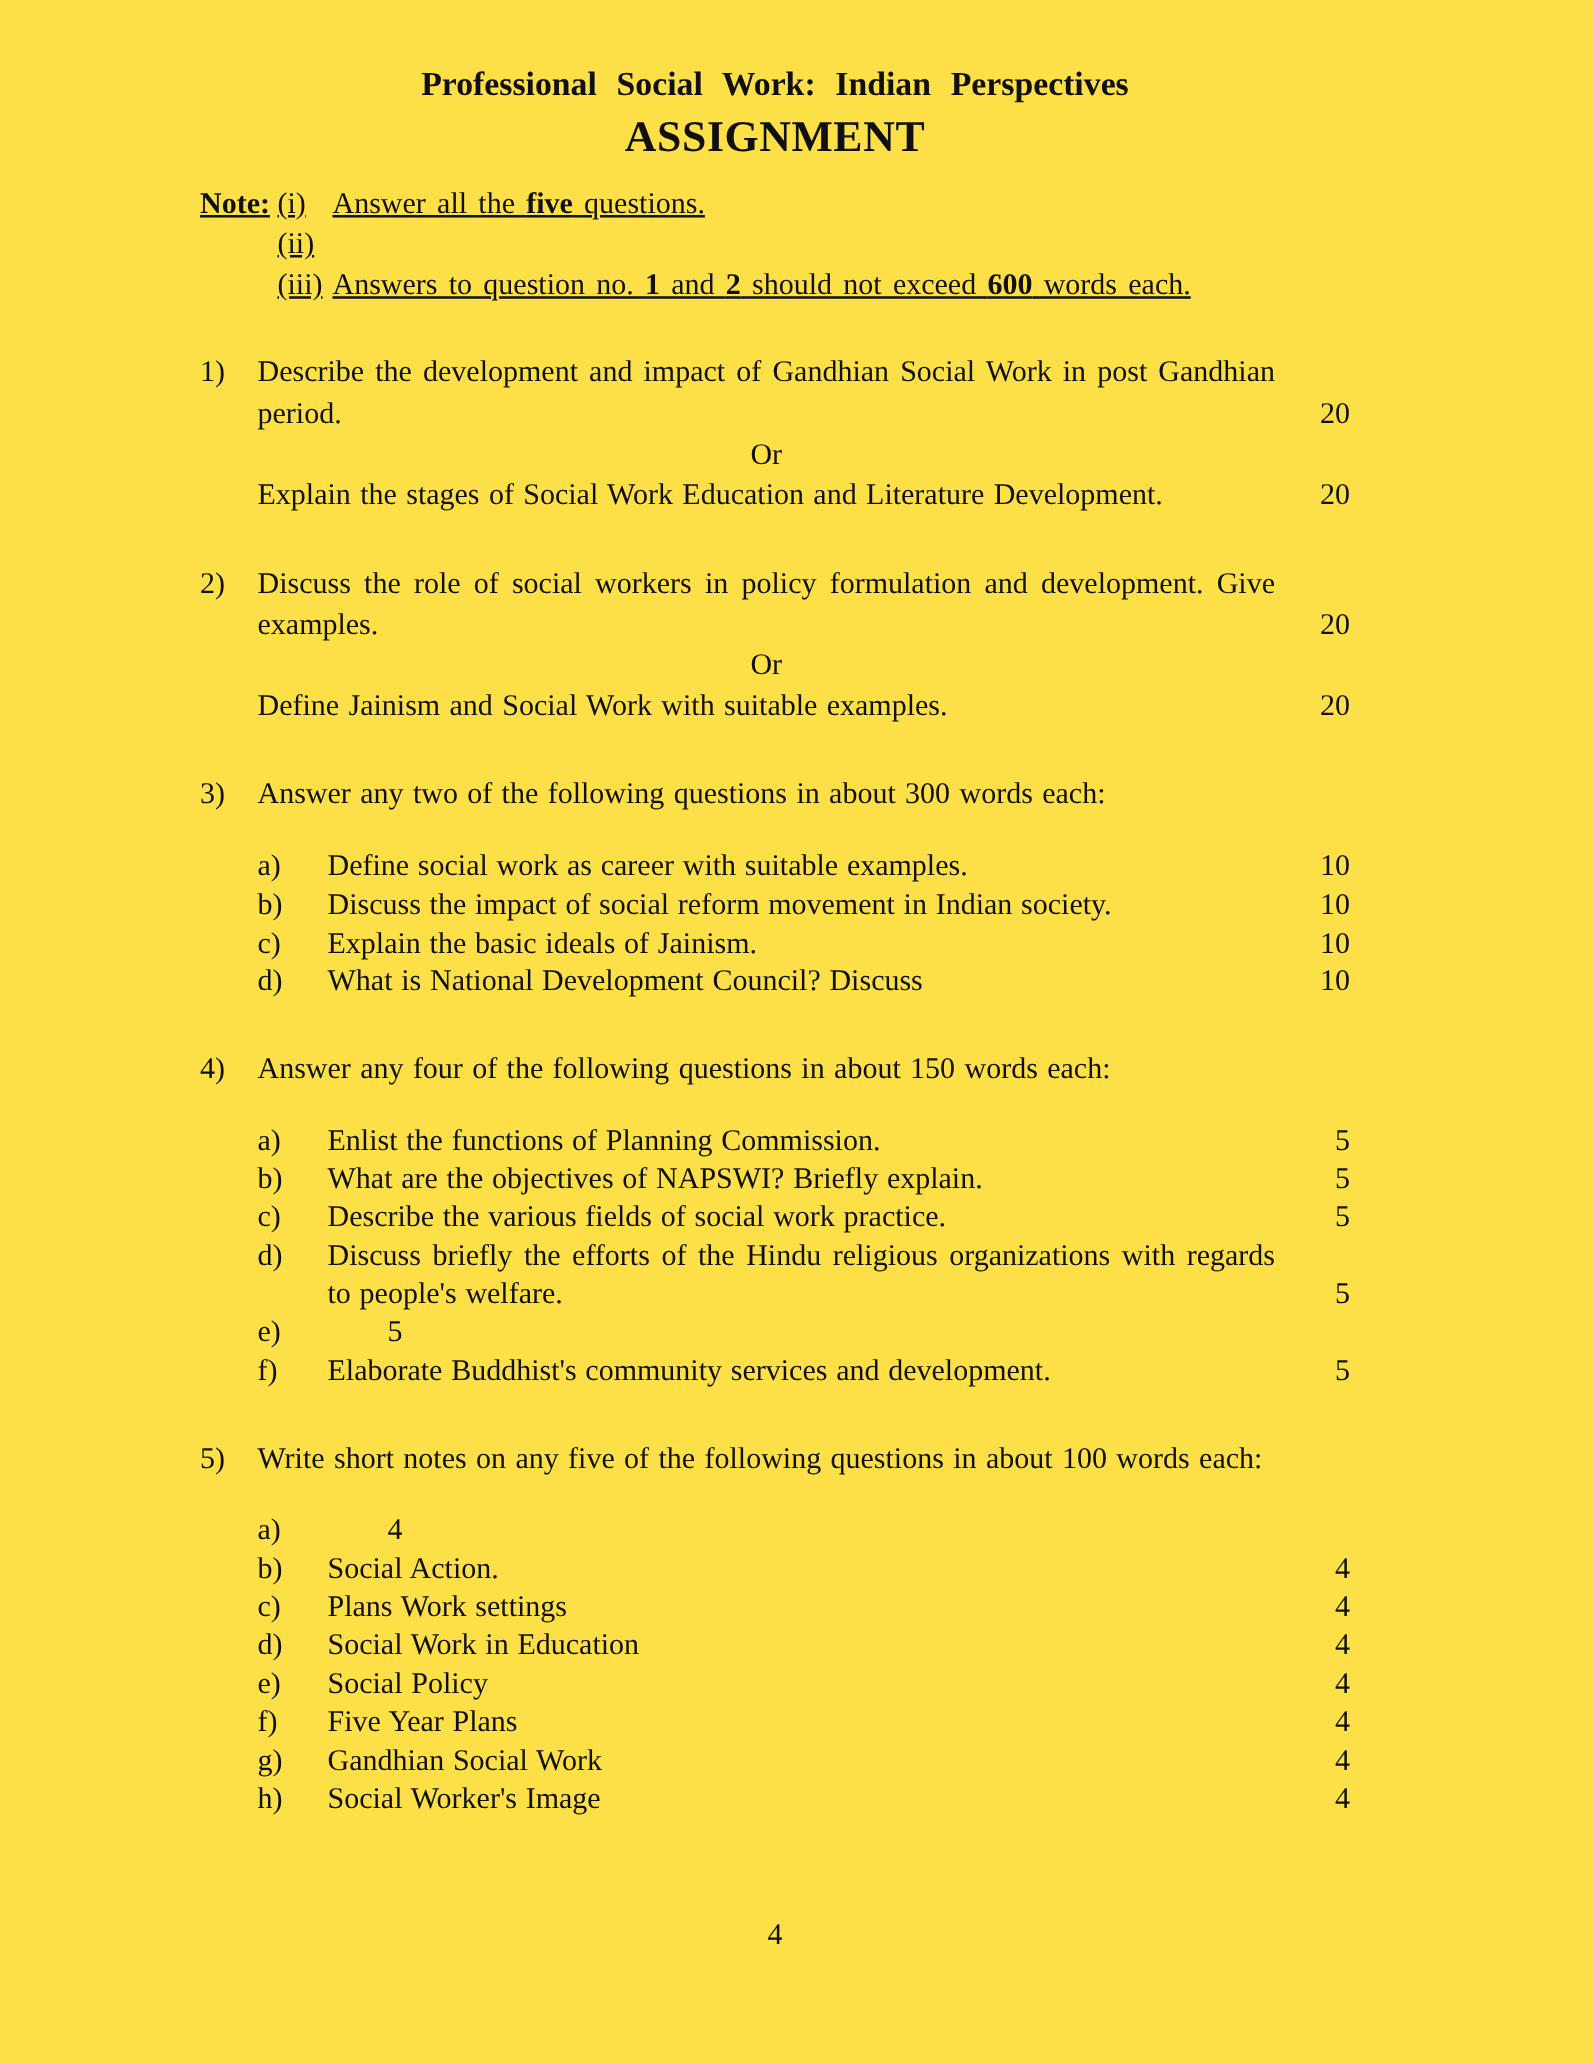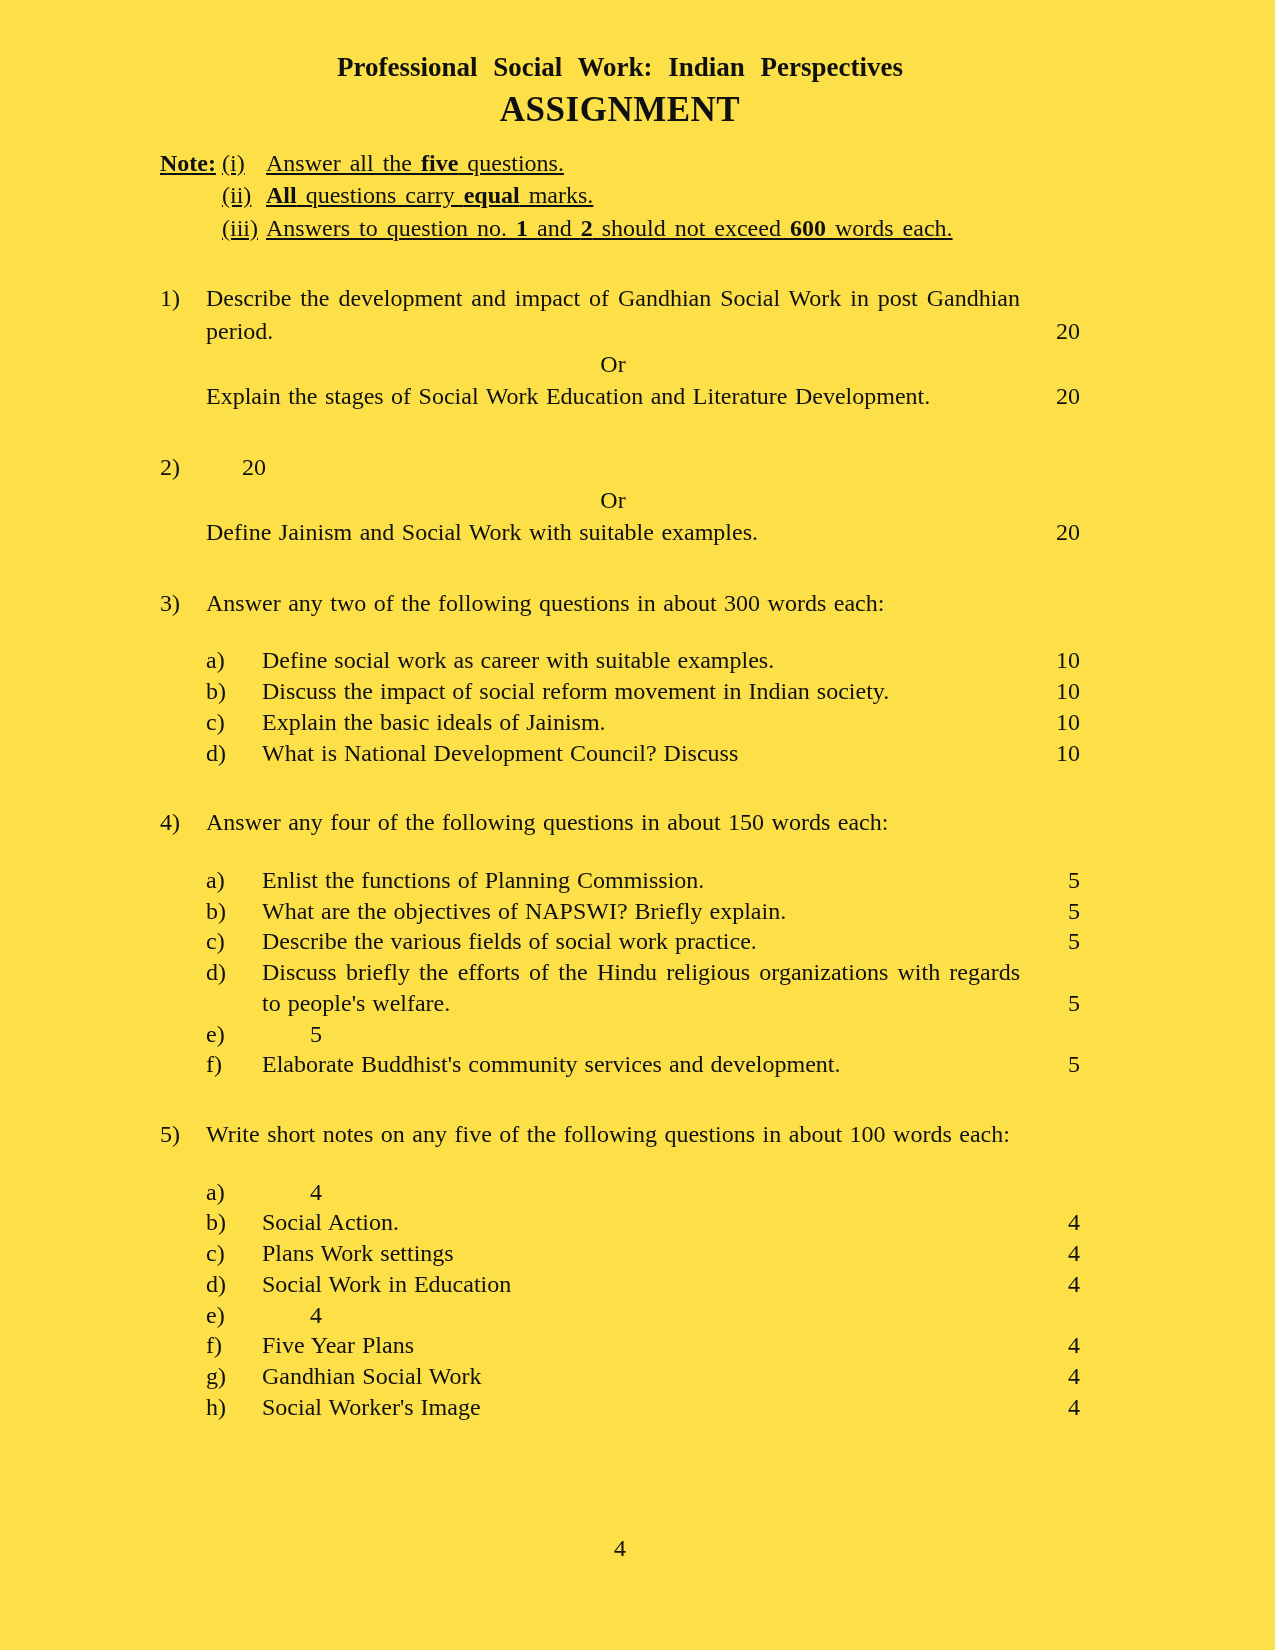--- a/index.html
+++ b/index.html
@@ -74,21 +74,20 @@
 
   <div class="note">
     <div class="note-row">
       <div class="note-label">Note:</div>
       <div class="note-num">(i)</div>
       <div class="note-text"><span>Answer all the </span><b>five</b><span> questions.</span></div>
     </div>
     <div class="note-row">
       <div class="note-label"></div>
       <div class="note-num">(ii)</div>
-      <div class="note-text"><b>All</b><span> questions carry </span><b>equal</b><span> marks.</span></div>
     </div>
     <div class="note-row">
       <div class="note-label"></div>
       <div class="note-num">(iii)</div>
       <div class="note-text"><span>Answers to question no. </span><b>1</b><span> and </span><b>2</b><span> should not exceed </span><b>600</b><span> words each.</span></div>
     </div>
   </div>
 
   <div class="question">
     <div class="q-row">
@@ -104,20 +103,21 @@
     <div class="q-row">
       <div class="q-num"></div>
       <div class="q-text">Explain the stages of Social Work Education and Literature Development.</div>
       <div class="q-marks">20</div>
     </div>
   </div>
 
   <div class="question">
     <div class="q-row">
       <div class="q-num">2)</div>
+      <div class="q-text">Discuss the role of social workers in policy formulation and development. Give examples.</div>
       <div class="q-marks">20</div>
     </div>
     <div class="q-row">
       <div class="q-num"></div>
       <div class="q-or">Or</div>
       <div class="q-marks"></div>
     </div>
     <div class="q-row">
       <div class="q-num"></div>
       <div class="q-text">Define Jainism and Social Work with suitable examples.</div>
@@ -230,20 +230,21 @@
       </div>
       <div class="q-row">
         <div class="q-num"></div>
         <div class="sub-letter">d)</div>
         <div class="q-text">Social Work in Education</div>
         <div class="q-marks">4</div>
       </div>
       <div class="q-row">
         <div class="q-num"></div>
         <div class="sub-letter">e)</div>
+        <div class="q-text">Social Policy</div>
         <div class="q-marks">4</div>
       </div>
       <div class="q-row">
         <div class="q-num"></div>
         <div class="sub-letter">f)</div>
         <div class="q-text">Five Year Plans</div>
         <div class="q-marks">4</div>
       </div>
       <div class="q-row">
         <div class="q-num"></div>

